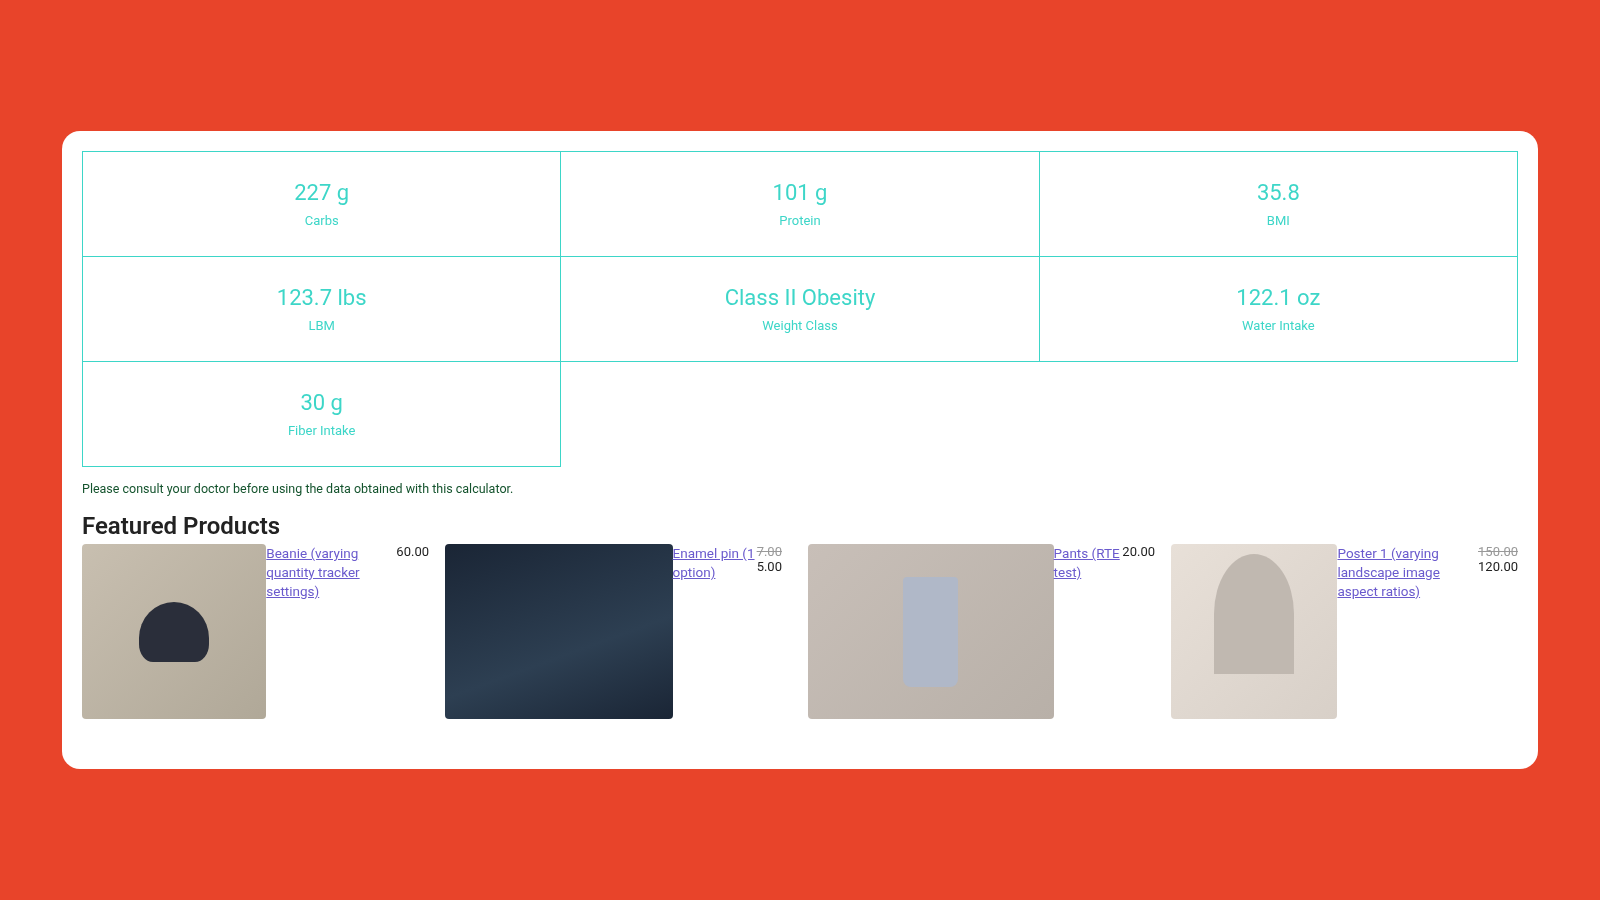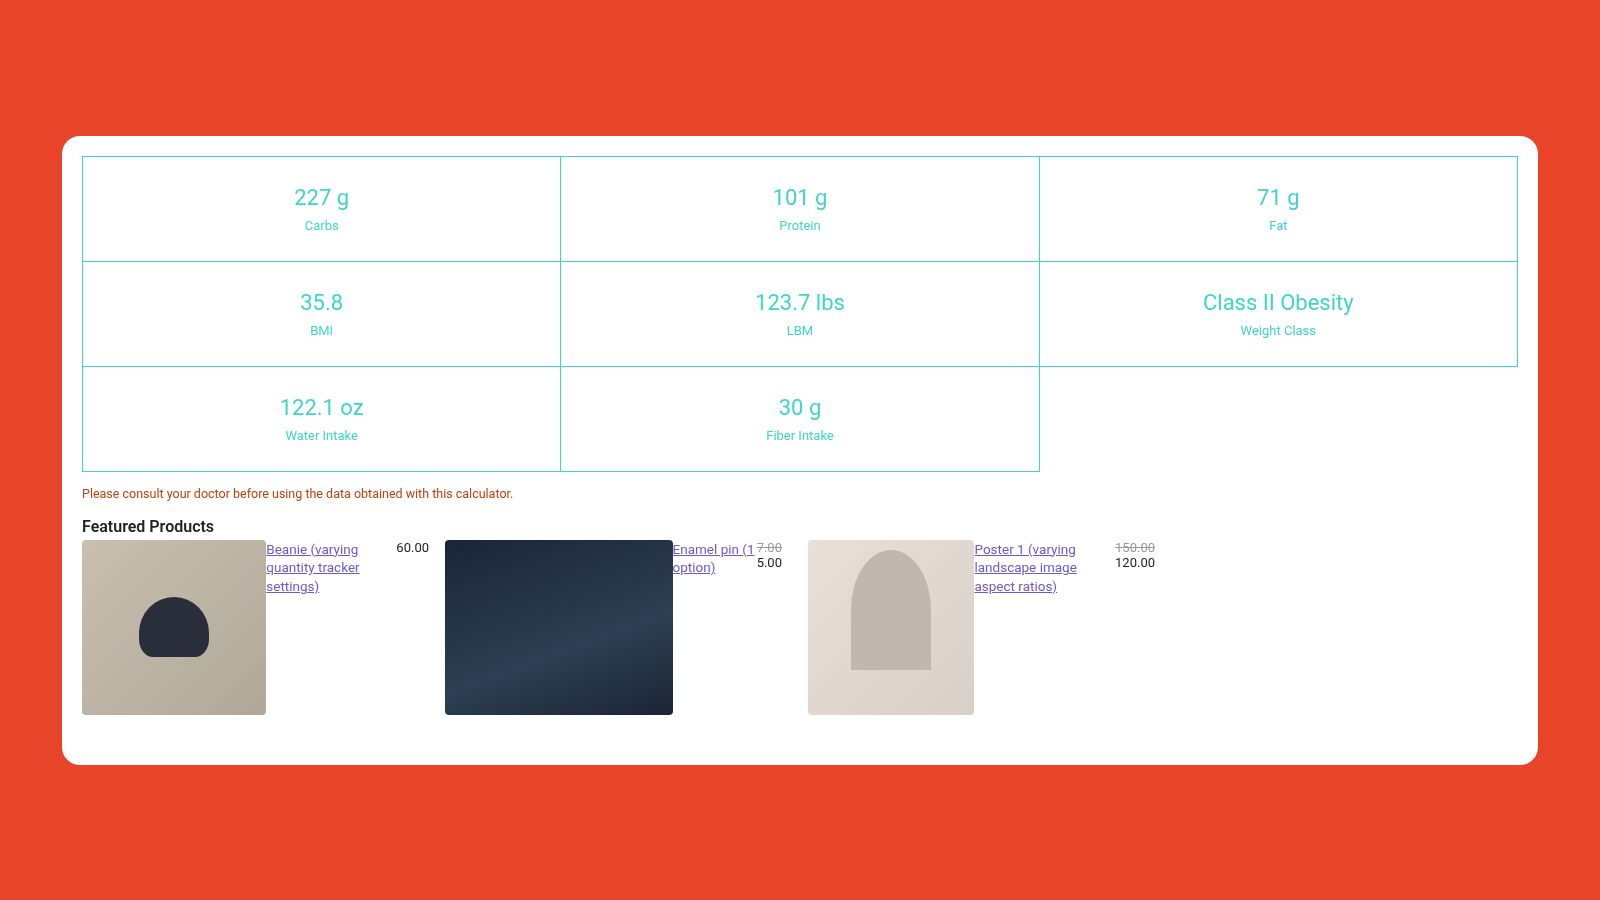--- a/index.html
+++ b/index.html
@@ -46,28 +46,28 @@
       font-weight: 400;
       margin-bottom: 8px;
     }
     .metric-label {
       font-size: 13px;
       color: #3dd6c8;
       font-weight: 400;
     }
     .disclaimer {
       font-size: 12.5px;
-      color: #c2410c;
+      color: #14532d;
       padding: 14px 20px 6px 20px;
     }
     .featured-section {
       padding: 10px 20px 10px 20px;
     }
     .featured-title {
-      font-size: 16px;
+      font-size: 24px;
       font-weight: 600;
       color: #222;
       margin-bottom: 4px;
     }
     .products-grid {
       display: grid;
       grid-template-columns: repeat(4, 1fr);
       gap: 16px;
     }
     .product-card {
@@ -160,24 +160,20 @@
     <div class="metrics-grid top-rows">
 
       <div class="metric-cell">
         <span class="metric-value">227 g</span>
         <span class="metric-label">Carbs</span>
       </div>
       <div class="metric-cell">
         <span class="metric-value">101 g</span>
         <span class="metric-label">Protein</span>
       </div>
-      <div class="metric-cell">
-        <span class="metric-value">71 g</span>
-        <span class="metric-label">Fat</span>
-      </div>
 
       <div class="metric-cell">
         <span class="metric-value">35.8</span>
         <span class="metric-label">BMI</span>
       </div>
       <div class="metric-cell">
         <span class="metric-value">123.7 lbs</span>
         <span class="metric-label">LBM</span>
       </div>
 
@@ -212,20 +208,27 @@
 
       <div class="product-card">
         <div class="product-image-wrap product-image-pin"></div>
         <a class="product-name">Enamel pin (1 option)</a>
         <div class="product-price">
           <span class="product-price-original">7.00</span>
           <span class="product-price-sale">5.00</span>
         </div>
       </div>
 
+      <div class="product-card">
+        <div class="product-image-wrap product-image-pants"></div>
+        <a class="product-name">Pants (RTE test)</a>
+        <div class="product-price">
+          <span>20.00</span>
+        </div>
+      </div>
 
       <div class="product-card">
         <div class="product-image-wrap product-image-poster"></div>
         <a class="product-name">Poster 1 (varying landscape image aspect ratios)</a>
         <div class="product-price">
           <span class="product-price-original">150.00</span>
           <span class="product-price-sale">120.00</span>
         </div>
       </div>
 

